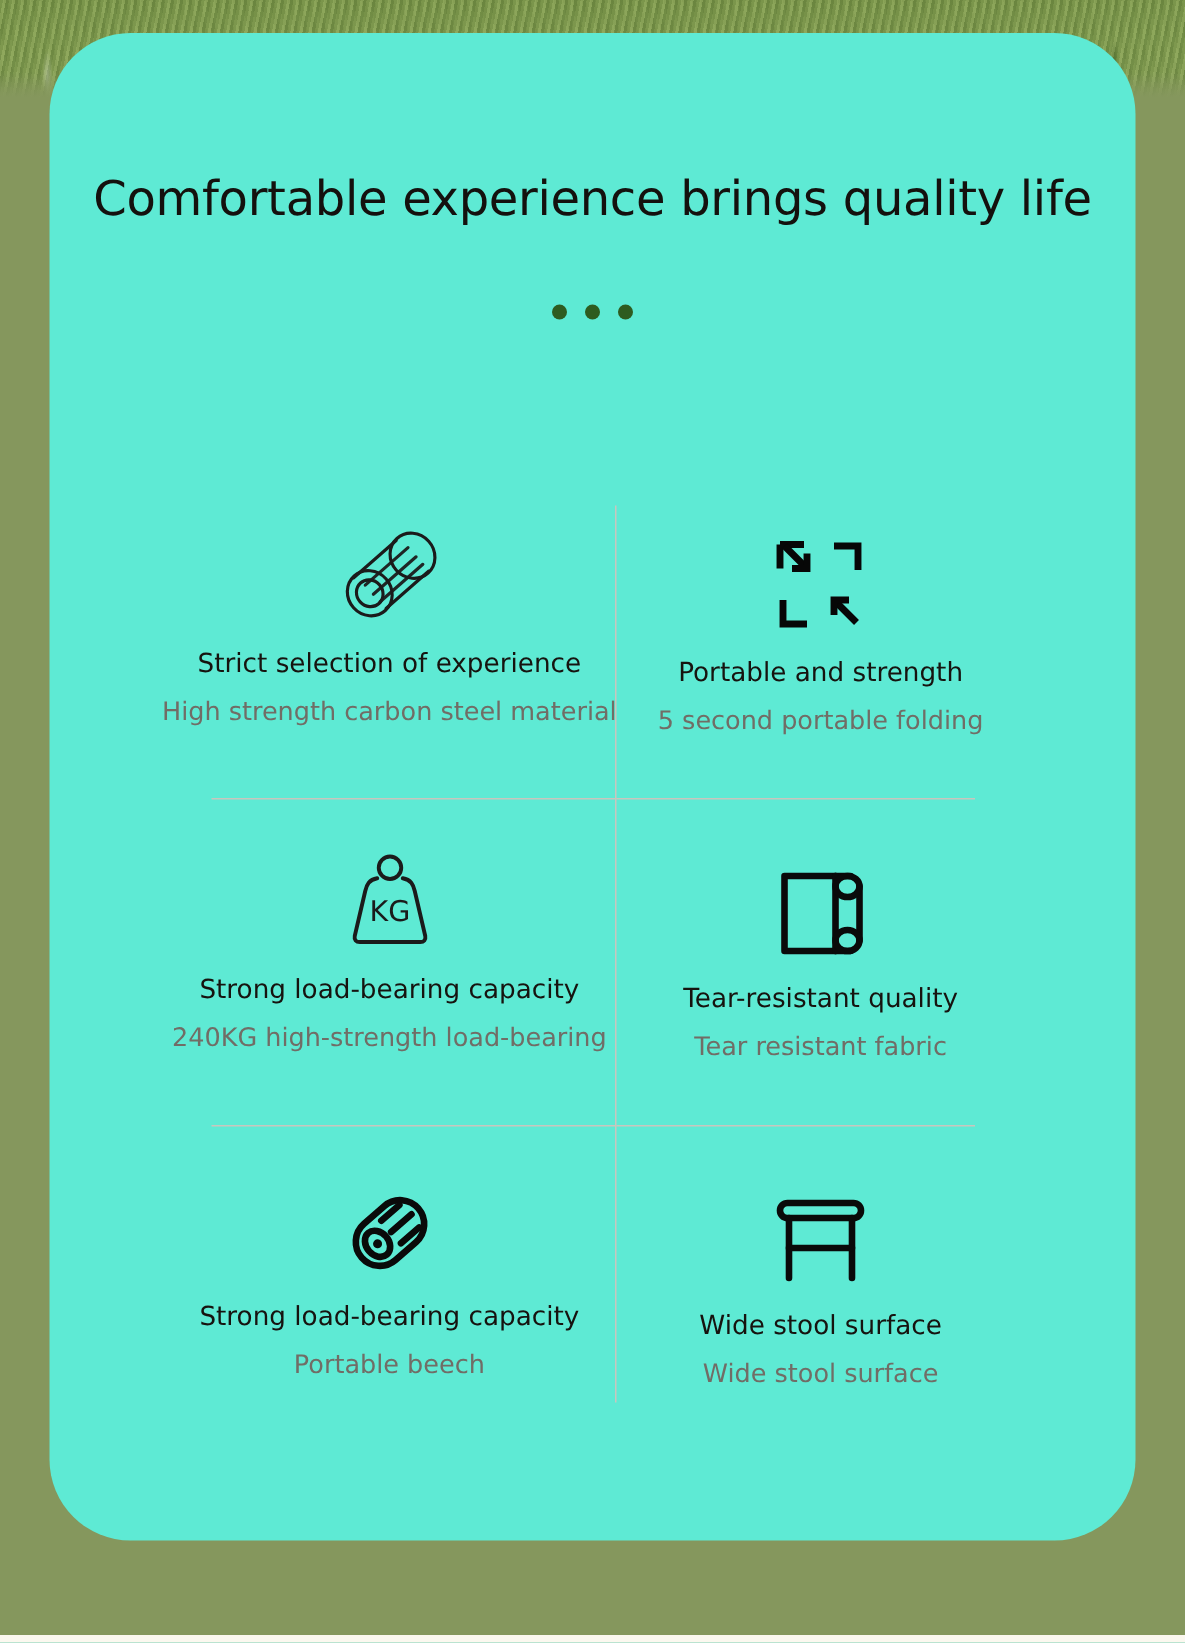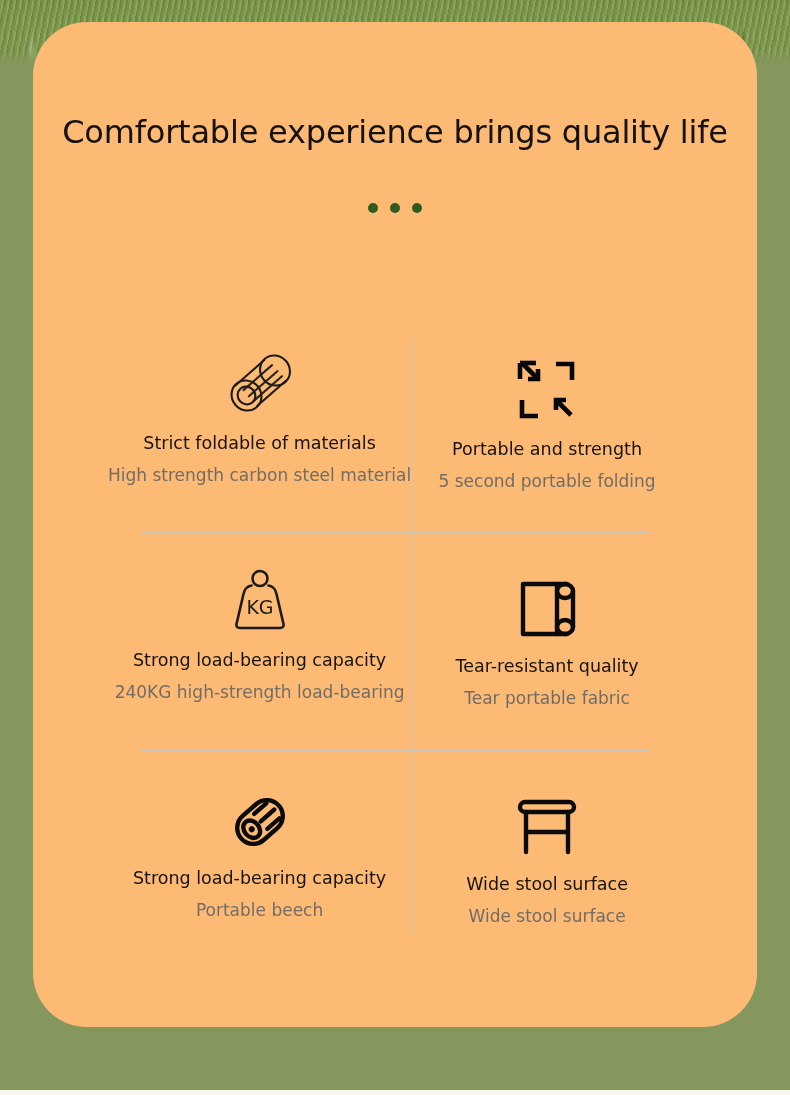--- a/index.html
+++ b/index.html
@@ -63,21 +63,21 @@
     background: #fbf8ef;
   }
 
   
   #card {
     position: absolute;
     left: 33px;
     top: 22px;
     width: 724px;
     height: 1005px;
-    background: #fdba74;
+    background: #5eead4;
     border-radius: 54px;
     text-decoration: underline;
   }
 
   
   #header {
     position: absolute;
     left: 0; top: 0;
     width: 724px;
   }
@@ -206,21 +206,21 @@
             <ellipse cx="23.5" cy="46.5" rx="14.5" ry="15.5" transform="rotate(-42 23.5 46.5)"></ellipse>
             <ellipse cx="23.5" cy="46.5" rx="8.6" ry="9.2" transform="rotate(-42 23.5 46.5)"></ellipse>
             <ellipse cx="52" cy="21.5" rx="14.5" ry="15.5" transform="rotate(-42 52 21.5)"></ellipse>
             <path d="M12.6 36.3 L41.1 11.3"></path>
             <path d="M34.4 56.7 L62.9 31.7"></path>
             <path d="M30.4 52.2 L58.9 27.2" opacity="0.95"></path>
             <path d="M25.9 47.2 L54.4 22.2" opacity="0.95"></path>
             <path d="M20.5 41.1 L49.0 16.1" opacity="0.95"></path>
           </svg>
         </div>
-        <div class="feature-title">Strict foldable of materials</div>
+        <div class="feature-title">Strict selection of experience</div>
         <div class="feature-sub">High strength carbon steel material</div>
       </div>
 
       <div class="feature-cell c2">
         <div class="feature-icon">
           <svg width="62" height="62" viewBox="0 0 62 62" fill="none" stroke="#070707" stroke-width="4.6" stroke-linecap="butt" stroke-linejoin="miter">
             <path d="M4 4 L4 20"></path>
               <path d="M4 4 L20 4" transform="translate(0,0)"></path>
             <g>
 
@@ -258,21 +258,21 @@
             <path d="M42 4 L8 4 L8 54 L42 54"></path>
             <path d="M42 4 L52 4"></path>
             <path d="M42 54 L52 54"></path>
             <path d="M42 4 L42 54"></path>
             <path d="M58 11 L58 47"></path>
             <ellipse cx="50" cy="11" rx="8" ry="7"></ellipse>
             <ellipse cx="50" cy="47" rx="8" ry="7"></ellipse>
           </svg>
         </div>
         <div class="feature-title">Tear-resistant quality</div>
-        <div class="feature-sub">Tear portable fabric</div>
+        <div class="feature-sub">Tear resistant fabric</div>
       </div>
 
       <div class="feature-cell c5 row-sep left">
         <div class="feature-icon">
           <svg width="66" height="64" viewBox="0 0 66 64" fill="none" stroke="#0a0a0a" stroke-width="4.4" stroke-linecap="round" stroke-linejoin="round">
             <g transform="rotate(-41 33 32)">
               <rect x="8" y="16" width="50" height="32" rx="16"></rect>
               <ellipse cx="22" cy="32" rx="7.5" ry="9.5"></ellipse>
               <circle cx="22" cy="32" r="3" fill="#0a0a0a" stroke="none"></circle>
               <path d="M34 22 L50 22"></path>

